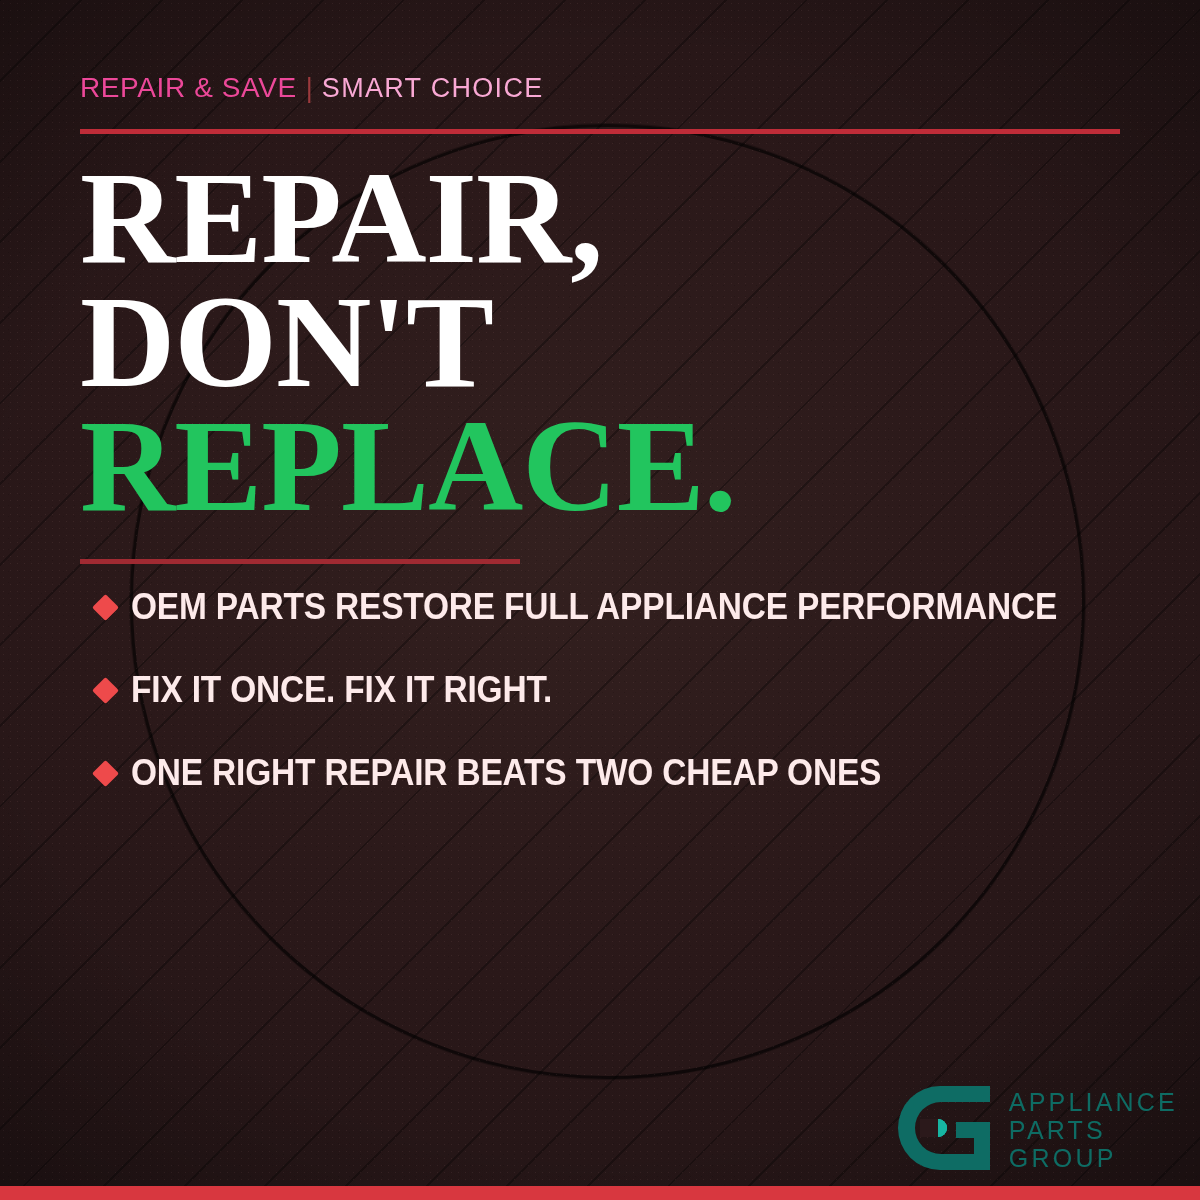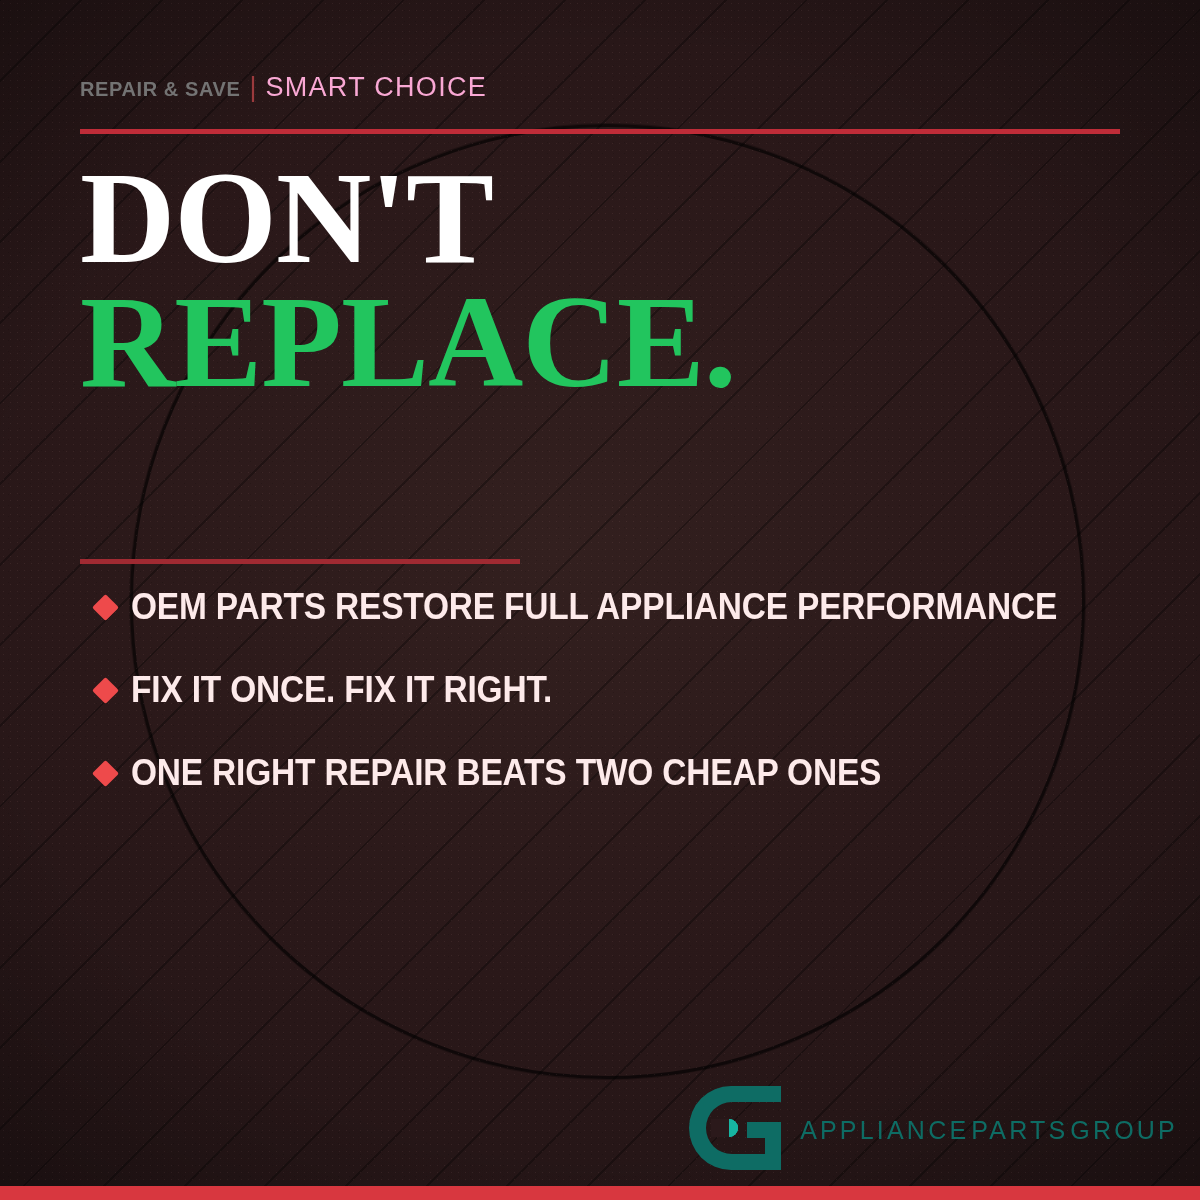--- a/index.html
+++ b/index.html
@@ -61,22 +61,22 @@
   
   .content { position:absolute; inset:0; }
 
   
   .eyebrow {
     position:absolute; left:80px; top:72px;
     display:flex; align-items:baseline; gap:9px;
     white-space:nowrap;
   }
   .eyebrow-main {
-    font-size:20px; font-weight:700; letter-spacing:.6px;
-    color:#737373;
+    font-size:28px; font-weight:400; letter-spacing:.6px;
+    color:#ec4899;
   }
   .eyebrow-sep { font-size:27px; font-weight:400; color:#9b3a3d; }
   .eyebrow-sub {
     font-size:27px; font-weight:400; letter-spacing:1.3px;
     color:#f9a8d4;
   }
   .rule-top {
     position:absolute; left:80px; top:129px;
     width:1040px; height:5px;
     background:#bf2c38;
@@ -129,21 +129,21 @@
     transform-origin:left center;
   }
 
   
   .logo {
     position:absolute; right:22px; bottom:22px;
     display:flex; align-items:center; gap:13px;
   }
   .logo-mark { flex:0 0 auto; }
   .logo-words {
-    display:flex; 
+    display:flex; flex-direction:column;
     gap:2px;
   }
   .logo-line {
     font-size:25px; font-weight:400;
     letter-spacing:3.2px;
     line-height:1.04;
     color:#0e6c64;
   }
 
   .bottom-bar {
@@ -173,20 +173,21 @@
 
     <div class="eyebrow">
       <span class="eyebrow-main">REPAIR &amp; SAVE</span>
       <span class="eyebrow-sep">|</span>
       <span class="eyebrow-sub">SMART CHOICE</span>
     </div>
 
     <div class="rule-top"></div>
 
     <div class="headline">
+      <span class="l1">REPAIR,</span>
       <span class="l2">DON'T</span>
       <span class="l3">REPLACE.</span>
     </div>
 
     <div class="rule-mid"></div>
 
     <div class="bullets">
 
       <div class="bullet">
         <span class="diamond"></span>

